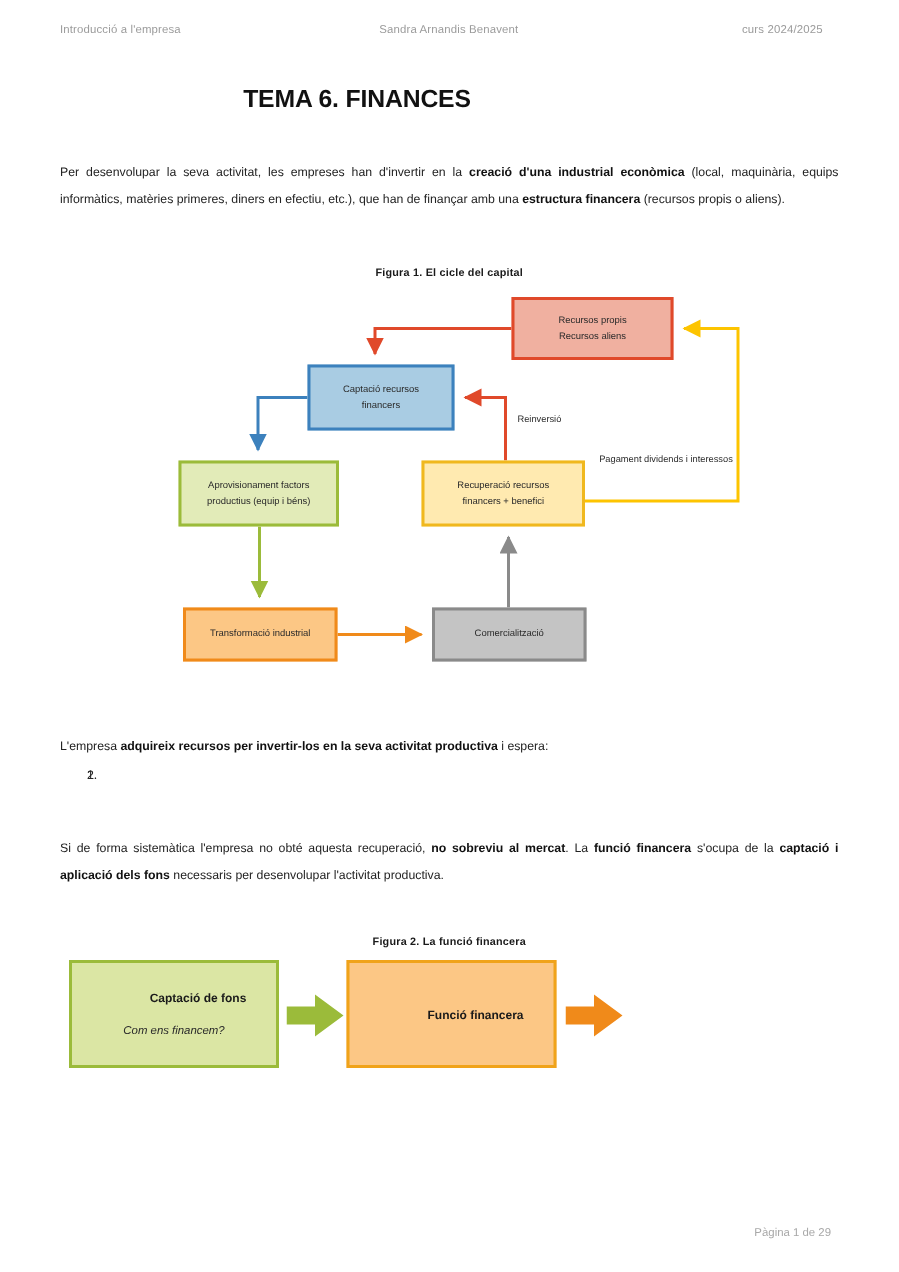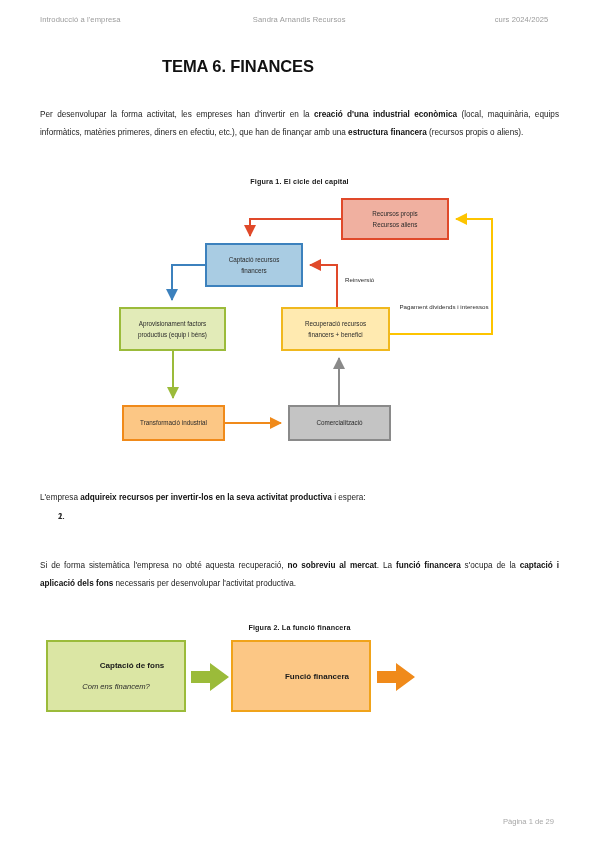--- a/index.html
+++ b/index.html
@@ -224,28 +224,28 @@
     right: 45px;
     font-size: 7.6px;
     color: #a8a8a8;
   }
 </style>
 </head>
 <body>
 
 <div class="doc-header">
   <div class="hdr-left">Introducció a l'empresa</div>
-  <div class="hdr-center">Sandra Arnandis Recursos</div>
+  <div class="hdr-center">Sandra Arnandis Benavent</div>
   <div class="hdr-right">curs 2024/2025</div>
 </div>
 
 <div class="doc-title">TEMA 6. FINANCES</div>
 
 <div class="para p-intro">
-  <span>Per desenvolupar la forma activitat, les empreses han d'invertir en la </span><b>creació d'una industrial econòmica</b><span> (local, maquinària, equips informàtics, matèries primeres, diners en efectiu, etc.), que han de finançar amb una </span><b>estructura financera</b><span> (recursos propis o aliens).</span>
+  <span>Per desenvolupar la seva activitat, les empreses han d'invertir en la </span><b>creació d'una industrial econòmica</b><span> (local, maquinària, equips informàtics, matèries primeres, diners en efectiu, etc.), que han de finançar amb una </span><b>estructura financera</b><span> (recursos propis o aliens).</span>
 </div>
 
 <div class="fig-caption cap-1">Figura 1. El cicle del capital</div>
 
 <div class="fig1">
 
   <svg width="599" height="270">
     <defs>
       <marker id="ah-red" markerWidth="7" markerHeight="7" refX="5.5" refY="3" orient="auto">
         <path d="M0,0 L6,3 L0,6 z" fill="#e0492a"></path>

